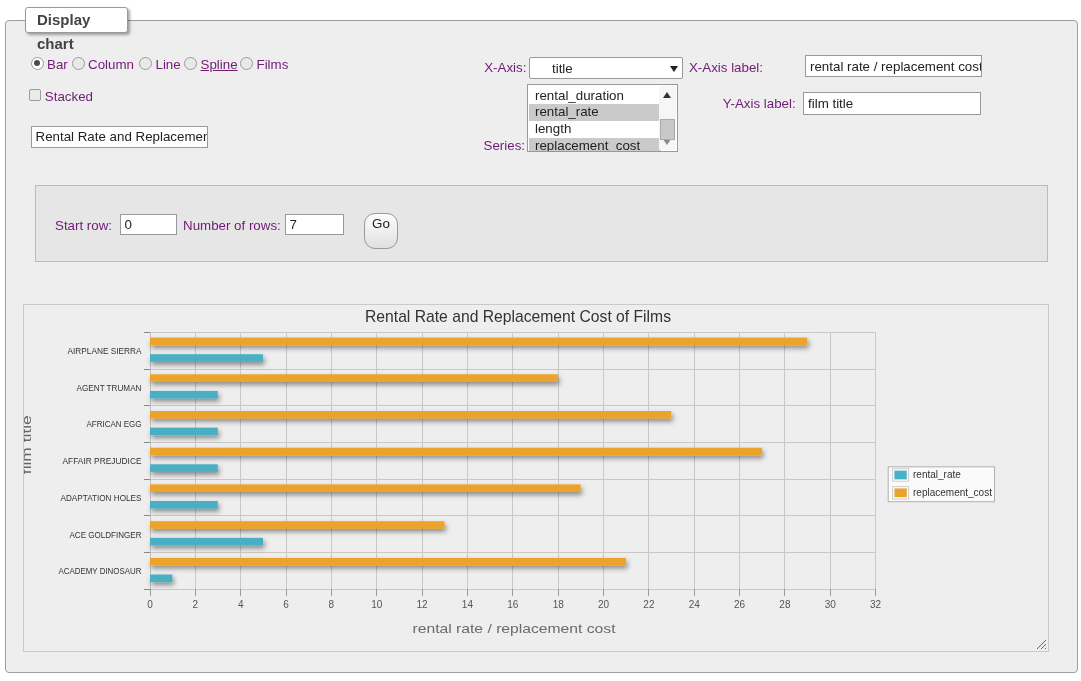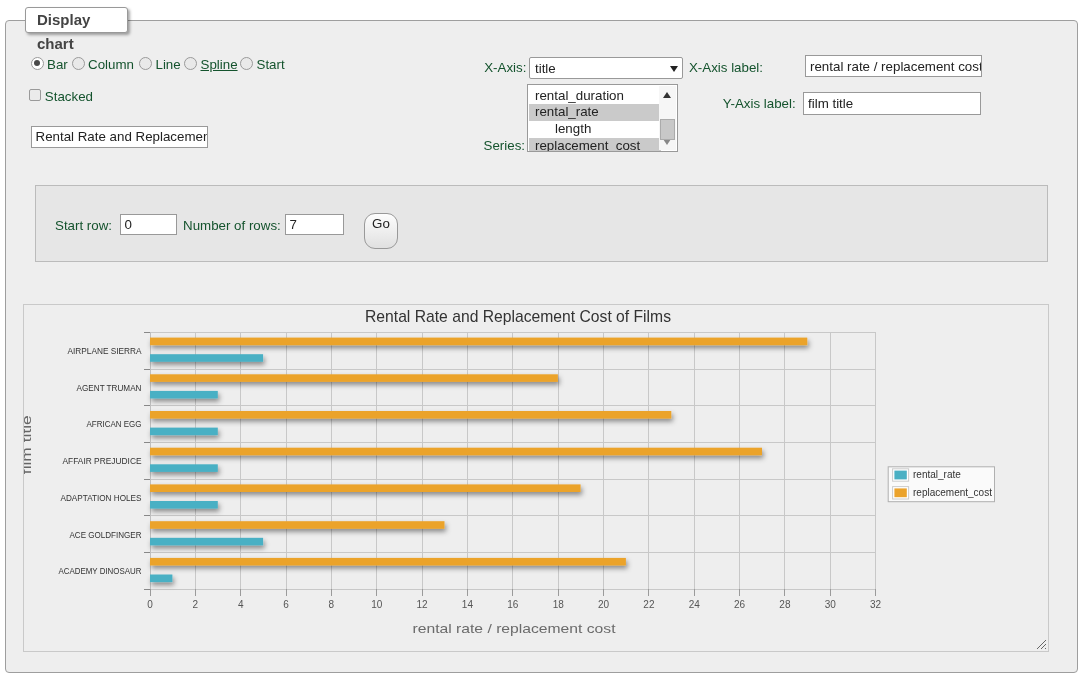--- a/index.html
+++ b/index.html
@@ -1,28 +1,28 @@
 <!DOCTYPE html>
 <html><head>
 <meta charset="utf-8">
 <style>
 * { margin:0; padding:0; box-sizing:border-box; }
 html,body { width:1081px; height:681px; background:#fff; font-family:"Liberation Sans", sans-serif; position:relative; overflow:hidden; }
 .abs { position:absolute; }
 #fieldset { left:5px; top:20px; width:1073px; height:652.5px; background:#eeeeee; border:1px solid #9e9e9e; border-radius:4px; }
 #legendbox { left:25px; top:7px; width:103px; height:26px; background:#fff; border:1px solid #999; border-radius:3px; box-shadow:2px 2px 3px rgba(0,0,0,0.35); font-weight:bold; font-size:15px; color:#444; line-height:24px; padding-left:11px; }
-.lbl { font-size:13.333px; color:#14532d; }
+.lbl { font-size:13.333px; color:#701a75; }
 .radio { width:13px; height:13px; border-radius:50%; border:1px solid #9a9a9a; background:#e9e9e9; }
 .radio .dot { position:absolute; left:2.5px; top:2.5px; width:6px; height:6px; border-radius:50%; background:#4a4a4a; }
 .checkbox { width:12px; height:12px; border:1px solid #9a9a9a; border-radius:2px; background:#ebebeb; }
 .tinput { background:#fff; border:1px solid #999; font-size:13.333px; color:#222; line-height:20px; padding-left:4px; white-space:nowrap; overflow:hidden; }
 #panel { left:35px; top:185px; width:1013px; height:77px; background:#e6e6e6; border:1px solid #bbb; }
 #gobtn { left:364px; top:213px; width:34px; height:36px; border:1px solid #999; border-radius:11px; background:linear-gradient(#fdfdfd,#e0e0e0); font-size:13.333px; color:#222; text-align:center; line-height:20px; }
 #chartbox { left:23px; top:304px; width:1026px; height:348px; background:#eee; border:1px solid #c9c9c9; }
-#selectbox { left:529px; top:56.5px; width:154px; height:22.5px; background:#fff; border:1px solid #999; border-radius:2px; font-size:13.333px; color:#222; line-height:21px; padding-left:5px; }
+#selectbox { left:529px; top:56.5px; width:154px; height:22.5px; background:#fff; border:1px solid #999; border-radius:2px; font-size:13.333px; color:#222; line-height:21px; padding-left:22px; }
 #selarrow { left:669.5px; top:65.5px; width:0; height:0; border-left:4px solid transparent; border-right:4px solid transparent; border-top:6px solid #222; }
 #listbox { left:527px; top:84px; width:151px; height:68px; background:#fff; border:1px solid #999; overflow:hidden; }
 .litem { position:absolute; left:1px; width:132px; height:16.7px; font-size:13.333px; color:#222; line-height:16.7px; padding-left:6px; white-space:nowrap; }
 .lsel { background:#cacaca; }
 #sbar { position:absolute; right:1px; top:1px; width:17px; height:64px; background:#f6f6f6; }
 .sarrow { position:absolute; width:0; height:0; border-left:4.5px solid transparent; border-right:4.5px solid transparent; }
 #sthumb { position:absolute; left:1px; top:33px; width:15px; height:21px; background:#c8c8c8; border:1px solid #ababab; }
 </style>
 </head>
 <body>
@@ -33,36 +33,36 @@
     <div class="dot"></div>
   </div>
 <div class="abs lbl" style="left:47px; top:56.5px;">Bar</div>
 <div class="abs radio" style="left:71.5px; top:56.5px;"></div>
 <div class="abs lbl" style="left:88px; top:56.5px;">Column</div>
 <div class="abs radio" style="left:139px; top:56.5px;"></div>
 <div class="abs lbl" style="left:155.5px; top:56.5px;">Line</div>
 <div class="abs radio" style="left:184px; top:56.5px;"></div>
 <div class="abs lbl" style="left:200.5px; top:56.5px;text-decoration:underline;">Spline</div>
 <div class="abs radio" style="left:240px; top:56.5px;"></div>
-<div class="abs lbl" style="left:256.5px; top:56.5px;">Start</div>
+<div class="abs lbl" style="left:256.5px; top:56.5px;">Films</div>
 
 <div class="abs checkbox" style="left:28.5px; top:88.5px;"></div>
 <div class="abs lbl" style="left:44.8px; top:88.5px;">Stacked</div>
 
 <div class="abs tinput" style="left:30.5px; top:125.5px; width:177.5px; height:22px; line-height:20.5px;">Rental Rate and Replacement Cost of Films</div>
 
 <div class="abs lbl" style="left:426.4px; top:60px; width:100px; text-align:right;">X-Axis:</div>
 <div id="selectbox" class="abs">title</div>
 <div id="selarrow" class="abs"></div>
 
 <div class="abs lbl" style="left:425px; top:137.5px; width:100px; text-align:right;">Series:</div>
 <div id="listbox" class="abs">
   <div class="litem" style="top:2.5px;">rental_duration</div>
   <div class="litem lsel" style="top:19.2px;">rental_rate</div>
-  <div class="litem" style="top:35.9px;margin-left:20px;">length</div>
+  <div class="litem" style="top:35.9px;">length</div>
   <div class="litem lsel" style="top:52.6px;">replacement_cost</div>
   <div id="sbar">
     <div class="sarrow" style="top:6px; left:4px; border-bottom:6px solid #333;"></div>
     <div class="sarrow" style="bottom:5px; left:4px; border-top:6px solid #888;"></div>
     <div id="sthumb"></div>
   </div>
 </div>
 
 <div class="abs lbl" style="left:663px; top:60px; width:100px; text-align:right;">X-Axis label:</div>
 <div class="abs tinput" style="left:805px; top:54.7px; width:177px; height:22.5px; line-height:21px;">rental rate / replacement cost</div>

